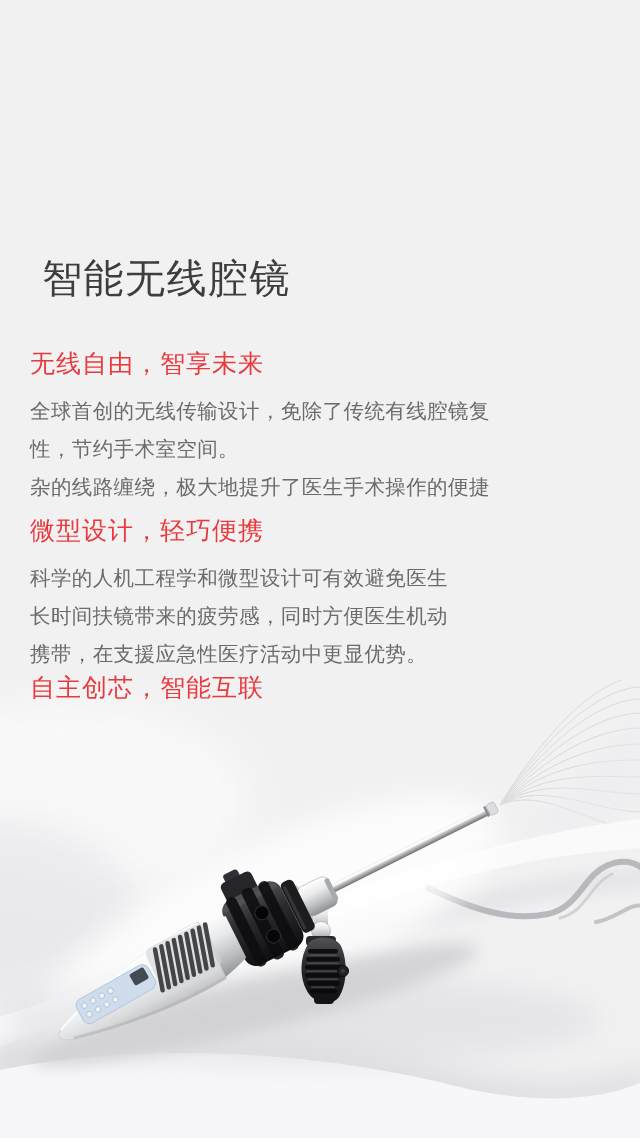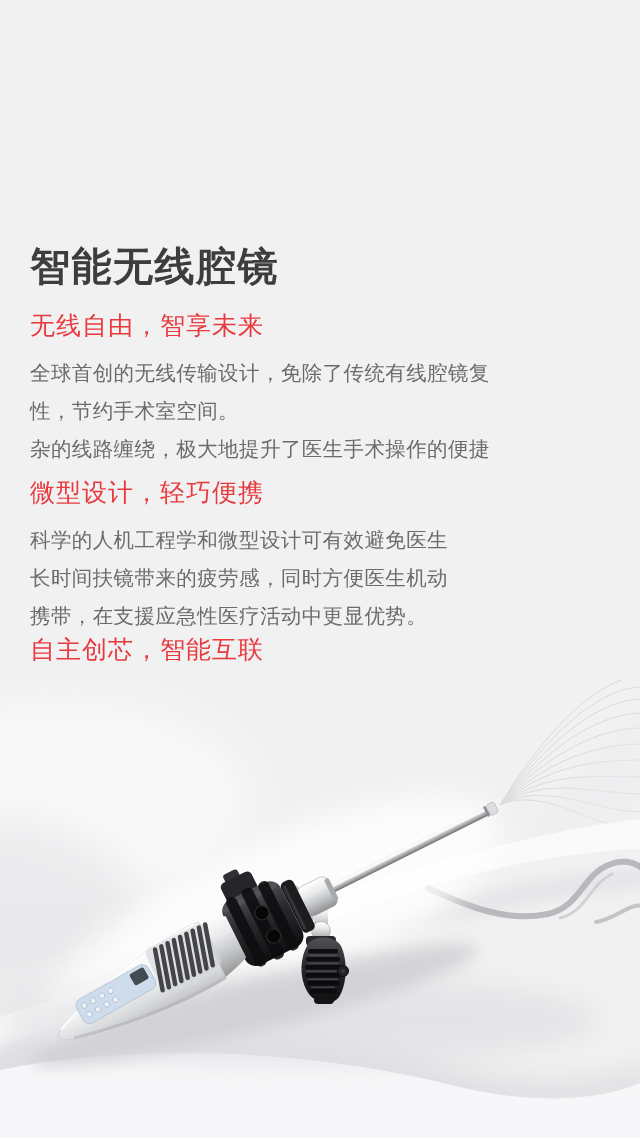--- a/index.html
+++ b/index.html
@@ -4,25 +4,25 @@
 <style>
   html,body{margin:0;padding:0;background:#f1f1f2;}
   .page{
     position:relative;width:640px;height:1138px;overflow:hidden;
     background:var(--background,#f1f1f2);
     font-family:"Liberation Sans","DejaVu Sans",sans-serif;
   }
   .artwork{position:absolute;left:0;top:680px;width:640px;height:458px;z-index:1;}
   .content{position:absolute;left:0;top:0;width:640px;z-index:2;}
   .page-title{
-    position:absolute;left:30px;top:243px;margin:0;
-    font-size:40px;line-height:46px;font-weight:700;
+    position:absolute;left:30px;top:243px;margin:12px;
+    font-size:40px;line-height:46px;font-weight:400;
     letter-spacing:1.5px;color:var(--title-text,#3d3d3d);white-space:nowrap;
   }
-  .section{position:absolute;left:30px;width:560px;}
+  .section{position:absolute;left:30px;width:560px;margin-top:38px;}
   .section-1{top:310px;}
   .section-2{top:477px;}
   .section-3{top:634px;}
   .section-heading{
     margin:0 0 14px 0;font-size:25px;line-height:30px;font-weight:400;
     letter-spacing:1px;color:var(--accent-red,#e83a3e);white-space:nowrap;
   }
   .para{margin:0;}
   .line{
     font-size:20.5px;line-height:38px;letter-spacing:0.4px;

